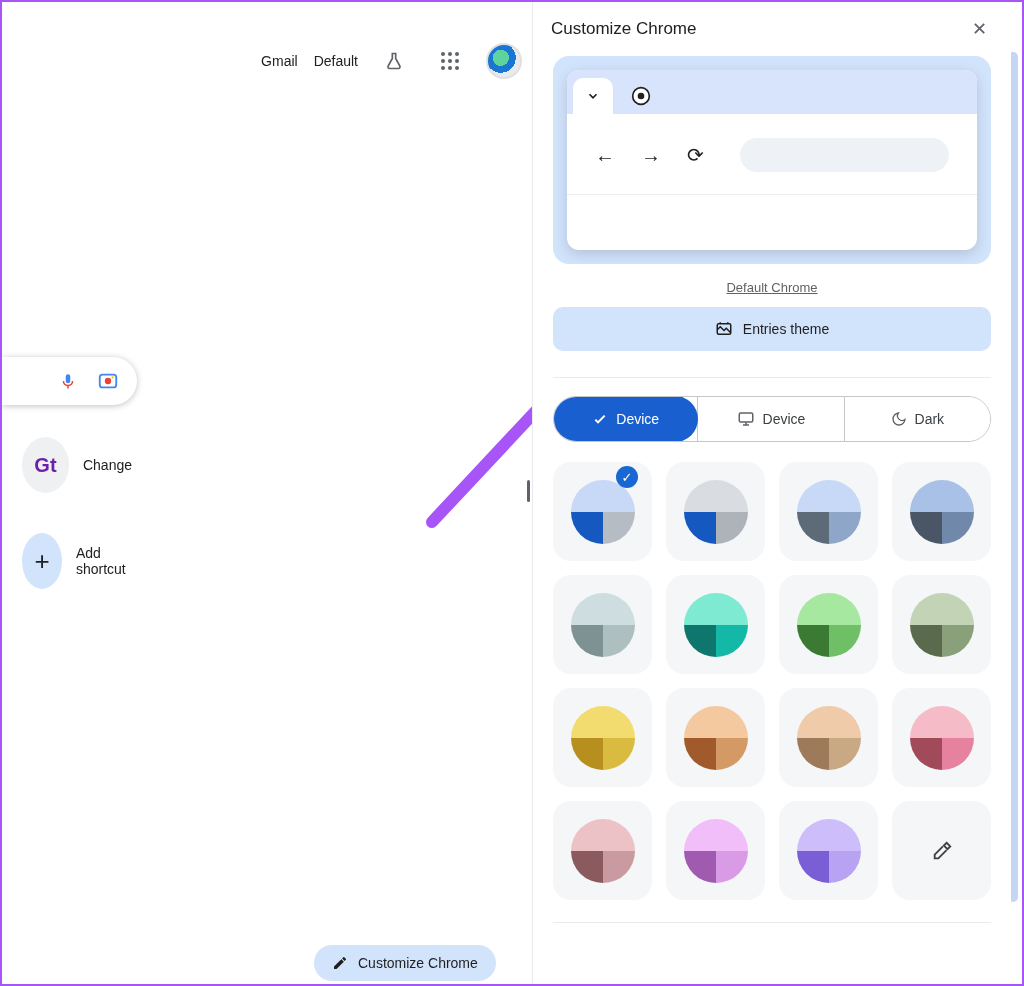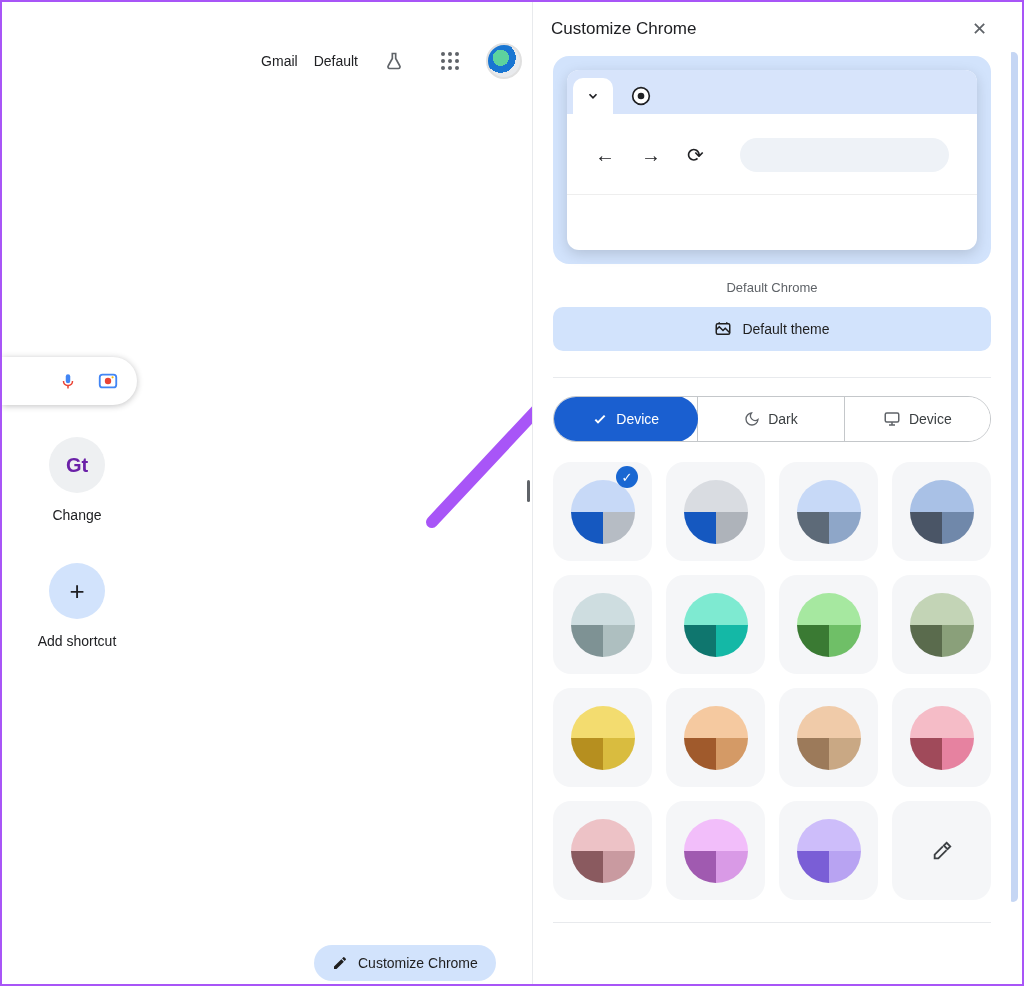--- a/index.html
+++ b/index.html
@@ -11,21 +11,21 @@
 .topnav { position: absolute; top: 24px; right: 10px; display: flex; align-items: center; gap: 16px; }
 .topnav a { color: #202124; font-size: 14px; text-decoration: none; }
 .icon-btn { width: 40px; height: 40px; border-radius: 50%; display: flex; align-items: center; justify-content: center; }
 .apps-grid { display: grid; grid-template-columns: repeat(3, 4px); grid-template-rows: repeat(3, 4px); gap: 3px; }
 .apps-grid span { width: 4px; height: 4px; background: #5f6368; border-radius: 50%; }
 .avatar { width: 36px; height: 36px; border-radius: 50%; background: radial-gradient(circle at 40% 40%, #5dd39e 30%, #1976d2 30% 55%, #e8eaed 55%); border: 2px solid #e0e0e0; }
 
 .search-pill { position: absolute; left: 0; top: 340px; width: 135px; height: 48px; border-radius: 0 28px 28px 0; background: #fff; box-shadow: 0 1px 6px rgba(32,33,36,.28); display: flex; align-items: center; justify-content: flex-end; padding-right: 18px; gap: 20px; }
 
 .shortcuts { position: absolute; left: 20px; top: 420px; display: flex; flex-direction: column; gap: 40px; }
-.shortcut { display: flex; flex-direction: column; align-items: center; gap: 14px; width: 110px; }
+.shortcut { display: flex; align-items: center; gap: 14px; width: 110px; }
 .sc-circle { width: 56px; height: 56px; border-radius: 50%; background: #eef0f2; display: flex; align-items: center; justify-content: center; font-size: 20px; font-weight: bold; }
 .sc-add { background: #d2e3fc; }
 .sc-label { font-size: 14px; color: #202124; }
 
 .customize-pill { position: absolute; bottom: 18px; left: 312px; height: 36px; border-radius: 20px; background: #d2e3fc; display: flex; align-items: center; gap: 10px; padding: 0 18px; font-size: 14px; color: #1f1f1f; }
 
 
 .arrow { position: absolute; left: 410px; top: 330px; pointer-events: none; }
 
 
@@ -48,21 +48,21 @@
 .preview-card { background: #d2e3fc; border-radius: 16px; padding: 14px; }
 .preview-window { background: #fff; border-radius: 12px; box-shadow: 0 4px 14px rgba(0,0,0,.15); overflow: hidden; }
 .preview-tabs { display: flex; align-items: center; padding-top: 8px; background: #d7e4fb; }
 .preview-tab { width: 40px; height: 36px; background: #fff; border-radius: 10px 10px 0 0; display: flex; align-items: center; justify-content: center; margin-left: 6px; }
 .preview-favicon { width: 28px; height: 28px; display: flex; align-items: center; justify-content: center; margin-left: 14px; }
 .preview-toolbar { display: flex; align-items: center; gap: 26px; padding: 24px 28px 22px 28px; background: #fff; }
 .preview-toolbar .nav-ic { font-size: 20px; color: #202124; }
 .preview-omnibox { flex: 1; height: 34px; background: #eef2f7; border-radius: 20px; margin-left: 10px; }
 .preview-content { height: 56px; border-top: 1px solid #eee; }
 
-.theme-label { text-align: center; font-size: 13px; color: #5f6368; margin: 16px 0 12px 0; }
+.theme-label { text-align: center; font-size: 13px; color: #5f6368; margin: 16px 0 12px 0; text-decoration: underline; }
 
 .change-theme { width: 100%; height: 44px; background: #d2e3fc; border: none; border-radius: 10px; display: flex; align-items: center; justify-content: center; gap: 10px; font-size: 14px; color: #1f1f1f; cursor: pointer; }
 
 .divider { height: 1px; background: #e8eaed; margin: 26px 0 18px 0; }
 
 .mode-seg { display: flex; border: 1px solid #c4c7ca; border-radius: 24px; overflow: hidden; height: 46px; }
 .seg-btn { flex: 1; display: flex; align-items: center; justify-content: center; gap: 8px; font-size: 14px; color: #3c4043; cursor: pointer; background: #fff; border: none; }
 .seg-btn + .seg-btn { border-left: 1px solid #c4c7ca; }
 .seg-btn.active { background: #1a5fd0; color: #fff; border-radius: 24px; margin: -1px; z-index: 1; }
 
@@ -184,45 +184,45 @@
         </div>
       </div>
 
       <div class="theme-label">Default Chrome</div>
 
       <button class="change-theme">
         <svg width="18" height="18" viewBox="0 0 24 24" fill="none" stroke="#1f1f1f" stroke-width="2">
             <rect x="3" y="5" width="18" height="14" rx="2"></rect>
             <path d="M7 5V3m10 2V3M3 13l4-4 5 5 3-3 6 6"></path>
           </svg>
-        <span>Default theme</span>
+        <span>Entries theme</span>
       </button>
 
       <div class="divider"></div>
 
       <div class="mode-seg">
         <button class="seg-btn active">
           <svg width="16" height="16" viewBox="0 0 24 24" fill="none" stroke="#fff" stroke-width="3">
               <path d="M5 13l4 4L19 7"></path>
+            </svg>
+          <span>Device</span>
+        </button>
+        <button class="seg-btn">
+          <svg width="18" height="18" viewBox="0 0 24 24" fill="none" stroke="#5f6368" stroke-width="2">
+              <rect x="3" y="4" width="18" height="12" rx="2"></rect>
+              <path d="M8 20h8m-4-4v4"></path>
             </svg>
           <span>Device</span>
         </button>
         <button class="seg-btn">
           <svg width="16" height="16" viewBox="0 0 24 24" fill="none" stroke="#5f6368" stroke-width="2">
               <path d="M21 12.8A9 9 0 1 1 11.2 3a7 7 0 0 0 9.8 9.8z"></path>
             </svg>
           <span>Dark</span>
         </button>
-        <button class="seg-btn">
-          <svg width="18" height="18" viewBox="0 0 24 24" fill="none" stroke="#5f6368" stroke-width="2">
-              <rect x="3" y="4" width="18" height="12" rx="2"></rect>
-              <path d="M8 20h8m-4-4v4"></path>
-            </svg>
-          <span>Device</span>
-        </button>
       </div>
 
       <div class="swatches" id="swatch-grid">
           <div class="swatch-cell">
             <div class="swatch">
               <div class="sw-top" style="background:#c7d9f7"></div>
               <div class="sw-bl" style="background:#1558c0"></div>
               <div class="sw-br" style="background:#b6bcc4"></div>
             </div>
             <div class="check-badge">✓</div>

